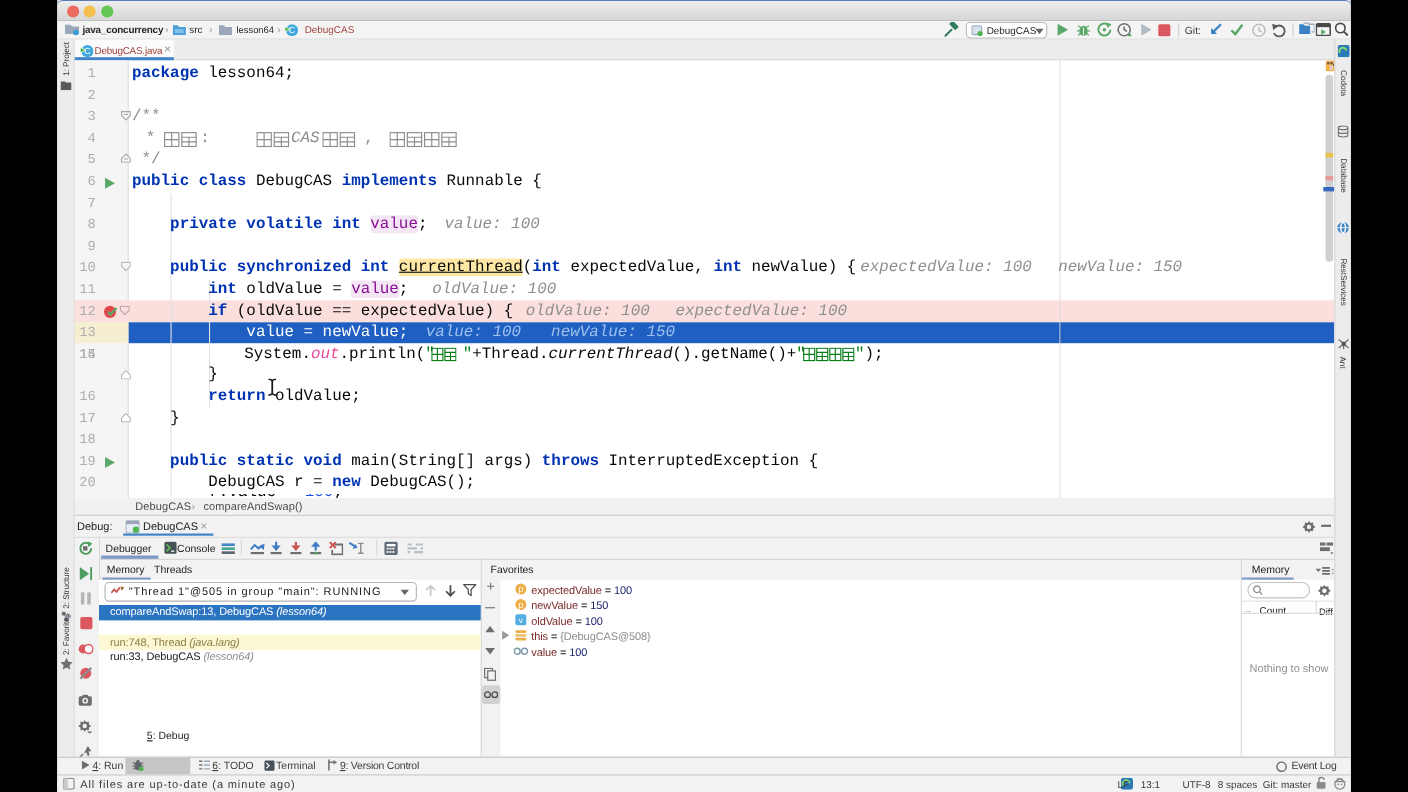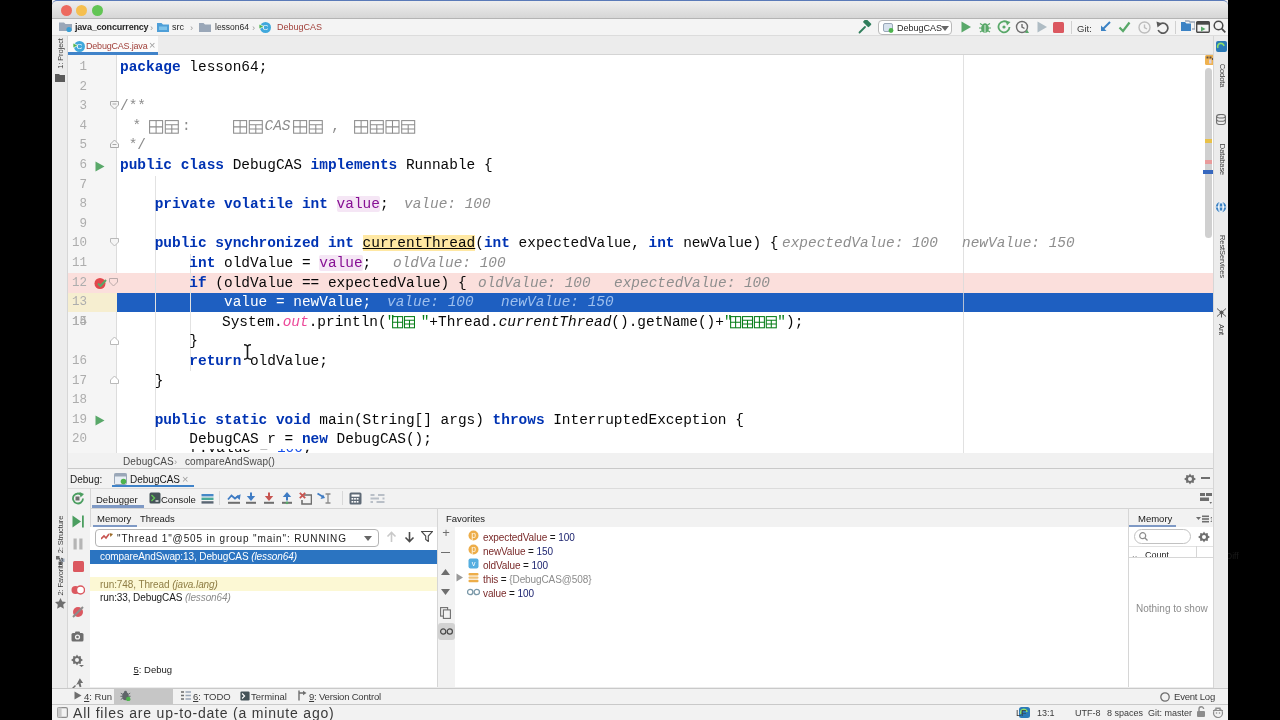--- a/index.html
+++ b/index.html
@@ -561,21 +561,21 @@
     <circle cx="3.7" cy="3.7" r="3" stroke="#8c8c8c" stroke-width="1.2" fill="none"></circle>
     <path d="M6 6 L8.5 8.5" stroke="#8c8c8c" stroke-width="1.2"></path>
   </svg>
 <svg class="abs" style="left:1198px;top:531px" width="12" height="12" viewBox="0 0 12 12">
     <path d="M6 0.5 L7.2 2.5 L9.7 2 L9.9 4.6 L12 6 L9.9 7.4 L9.7 10 L7.2 9.5 L6 11.5 L4.8 9.5 L2.3 10 L2.1 7.4 L0 6 L2.1 4.6 L2.3 2 L4.8 2.5 Z M6 4 A2 2 0 1 0 6 8 A2 2 0 1 0 6 4" fill="#6e6e6e" fill-rule="evenodd"></path>
   </svg>
 <div class="hline" style="left:1129px;top:546px;width:84px;background:#e2e2e2"></div>
 <div class="tabtxt" style="left:1132px;top:548px;color:#8c8c8c">..</div>
 <div class="tabtxt" style="left:1145px;top:549px;font-size:9px">Count</div>
 <div class="vline" style="left:1196px;top:546px;height:11px;background:#d6d6d6"></div>
-<div class="tabtxt" style="left:1226px;top:549.5px;font-size:8.5px">Diff</div>
+<div class="tabtxt" style="left:1199px;top:549.5px;font-size:8.5px">Diff</div>
 <div class="hline" style="left:1129px;top:557px;width:84px;background:#d6d6d6"></div>
 <div class="tabtxt" style="left:1136px;top:602.5px;color:#8c8c8c;font-size:10px;white-space:nowrap">Nothing to show</div>
 <div id="rstrip" class="abs" style="left:1213px;top:36px;width:15px;height:652px;background:#ececec;border-left:1px solid #d6d6d6"></div>
 <svg class="abs" style="left:1216px;top:41px" width="11" height="11" viewBox="0 0 11 11">
     <rect width="11" height="11" rx="2" fill="#2a7ab8"></rect>
     <path d="M2 7 A3.2 3.2 0 1 1 8 5" stroke="#8fe06a" stroke-width="1.6" fill="none"></path>
   </svg>
 <div class="vlab" style="left:1192px;top:71px;width:60px;text-align:center;transform:rotate(90deg)">Codota</div>
 <svg class="abs" style="left:1216px;top:114px" width="10" height="11" viewBox="0 0 10 11">
     <ellipse cx="5" cy="2.2" rx="4.4" ry="1.8" fill="none" stroke="#6e6e6e" stroke-width="1.1"></ellipse>
@@ -626,21 +626,21 @@
 <svg class="abs" style="left:1160px;top:692px" width="10" height="10" viewBox="0 0 10 10">
     <circle cx="5" cy="5" r="4.2" stroke="#6e6e6e" stroke-width="1.3" fill="none"></circle>
   </svg>
 <div class="bc" style="left:1174px;top:691px;color:#3a3a3a;letter-spacing:-0.2px">Event Log</div>
 
 <div id="status" class="abs" style="left:52px;top:704px;width:1176px;height:16px;background:#f2f2f2;border-top:1px solid #c9c9c9"></div>
 <svg class="abs" style="left:57px;top:707px" width="11" height="11" viewBox="0 0 11 11">
     <rect x="0.6" y="0.6" width="9.8" height="9.8" rx="1.5" stroke="#8c8c8c" stroke-width="1.2" fill="none"></rect>
     <rect x="0.6" y="0.6" width="4" height="9.8" fill="#c9c9c9"></rect>
   </svg>
-<div class="bc" style="left:73px;top:707.5px;color:#3a3a3a;font-size:14px;letter-spacing:0.8px">All files are up-to-date (a minute ago)</div>
+<div class="bc" style="left:73px;top:707.5px;color:#3a3a3a;font-size:10px;letter-spacing:0.8px">All files are up-to-date (a minute ago)</div>
 <svg class="abs" style="left:1019px;top:707px" width="11" height="11" viewBox="0 0 11 11">
     <rect width="11" height="11" rx="2.5" fill="#2a7ab8"></rect>
     <path d="M2 7 A3.2 3.2 0 1 1 8 5" stroke="#8fe06a" stroke-width="1.6" fill="none"></path>
   </svg>
 <div class="bc" style="left:1037px;top:708px;color:#3a3a3a;font-size:9px">13:1</div>
 <div class="bc" style="left:1016px;top:708px;color:#3a3a3a;font-size:9px">LF</div>
 <div class="bc" style="left:1075px;top:708px;color:#3a3a3a;font-size:9px">UTF-8</div>
 <div class="bc" style="left:1107px;top:708px;color:#3a3a3a;font-size:9px">8 spaces</div>
 <div class="bc" style="left:1148px;top:708px;color:#3a3a3a;font-size:9px">Git: master</div>
 <svg class="abs" style="left:1196px;top:706px" width="10" height="12" viewBox="0 0 10 12">

